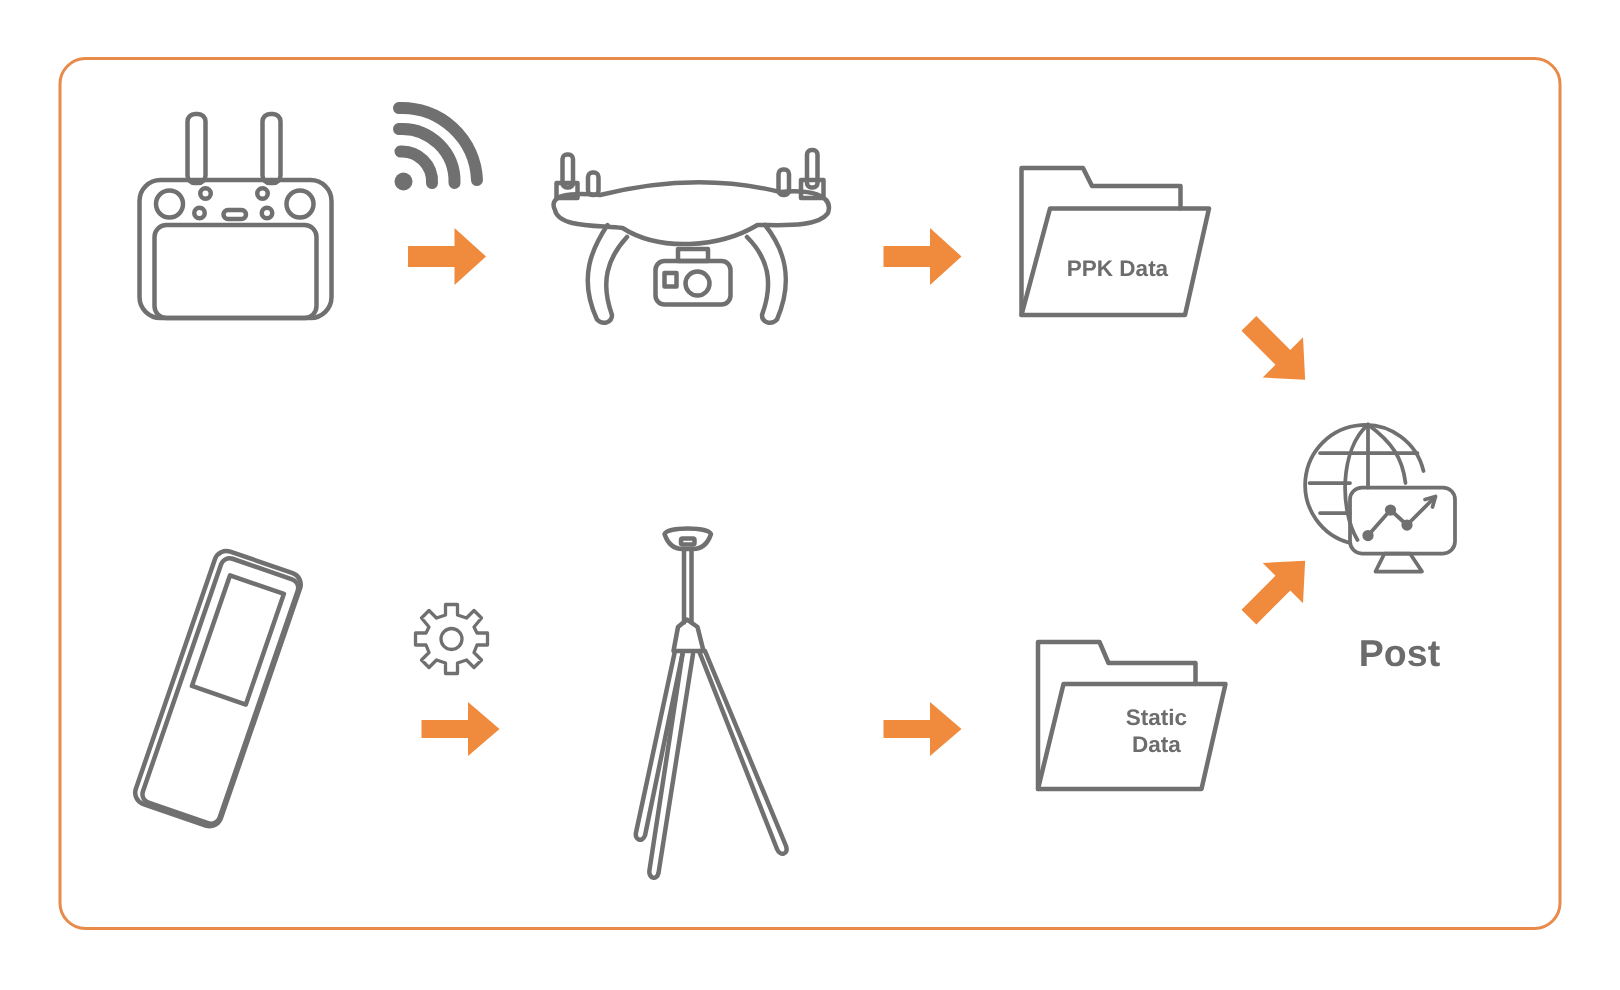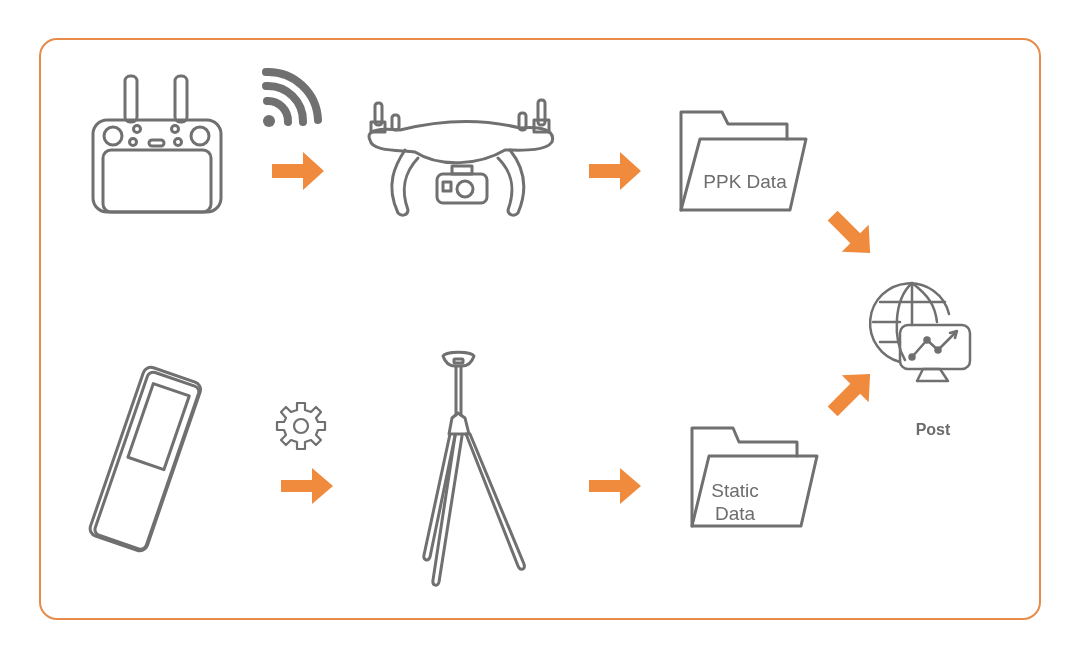--- a/index.html
+++ b/index.html
@@ -2,22 +2,22 @@
 <html><head>
 <meta charset="utf-8">
 <style>
   html, body { margin:0; padding:0; background:#ffffff; }
   body { width:1080px; height:660px; position:relative; overflow:hidden;
          font-family:"Liberation Sans", "DejaVu Sans", sans-serif; }
   .frame { position:absolute; left:39px; top:38px; width:1002px; height:582px;
            border:2px solid #e88a4a; border-radius:18px; box-sizing:border-box; }
   svg.diagram { position:absolute; left:0; top:0; }
   .lbl { position:absolute; color:#6d6d6d; text-align:center; line-height:1.2; }
-  .folder-lbl { font-size:19px; }
-  .post-lbl { font-size:16px; font-weight:bold; color:#6b6b6b; line-height:1.4; }
+  .folder-lbl { font-size:15px;font-weight:bold; }
+  .post-lbl { font-size:25px; font-weight:bold; color:#6b6b6b; line-height:1.4; }
 </style>
 </head>
 <body>
 
 <div class="frame"></div>
 
 <svg class="diagram" width="1080" height="660" viewBox="0 0 1080 660">
   <g fill="none" stroke="#707070" stroke-width="3" stroke-linejoin="round" stroke-linecap="round">
 
     <g>
@@ -115,19 +115,19 @@
     <g transform="translate(851 234) rotate(45)">
       <path d="M-26 -7 L6 -7 L6 -19 L27 0 L6 19 L6 7 L-26 7 Z"></path>
     </g>
     <g transform="translate(851 393) rotate(-45)">
       <path d="M-26 -7 L6 -7 L6 -19 L27 0 L6 19 L6 7 L-26 7 Z"></path>
     </g>
   </g>
 </svg>
 
 <div class="lbl folder-lbl" style="left:690px; top:171px; width:110px;">PPK Data</div>
-<div class="lbl folder-lbl" style="left:680px; top:470px; width:110px;margin-top:10px;">
+<div class="lbl folder-lbl" style="left:716px; top:470px; width:110px;">
   <div>Static</div>
   <div>Data</div>
 </div>
 <div class="lbl post-lbl" style="left:848px; top:419px; width:170px;">
   <div>Post</div>
 </div>
 
 </body></html>

